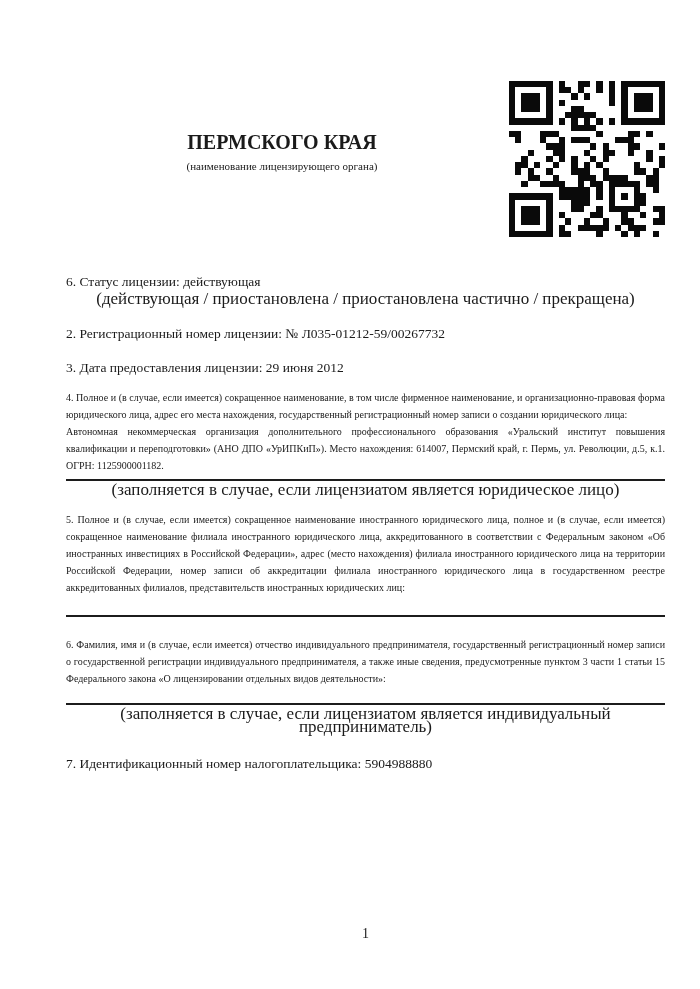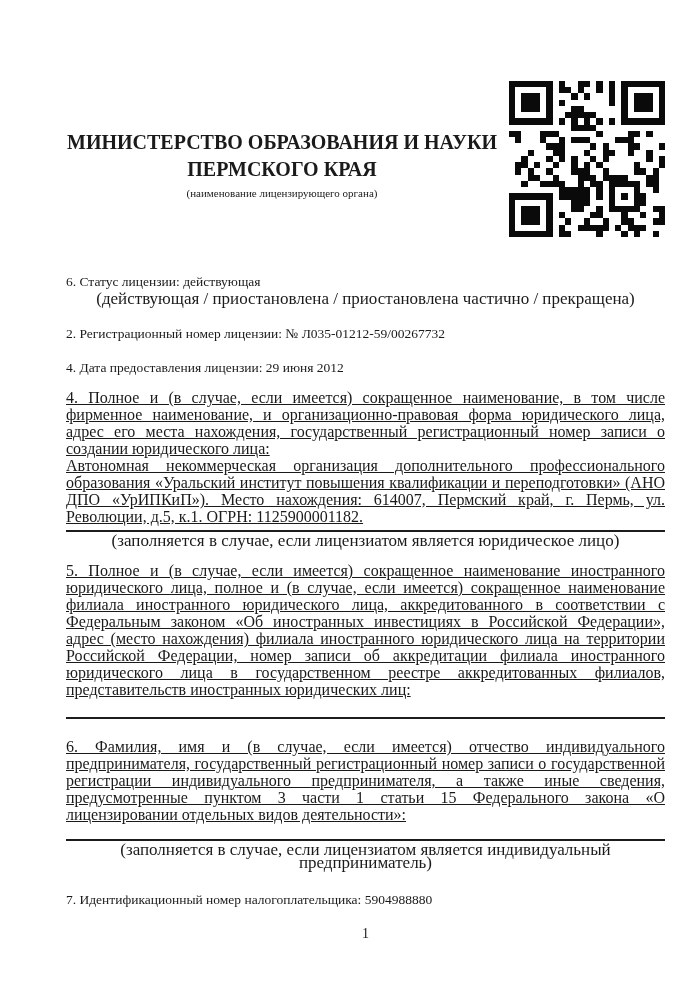--- a/index.html
+++ b/index.html
@@ -20,21 +20,21 @@
   .ministry-line { font-size: 20px; line-height: 27px; font-weight: bold; }
   .ministry-caption { font-size: 11px; line-height: 14px; margin-top: 3px; }
   .qr { width: 156px; height: 156px; flex: 0 0 auto; }
   .qr svg { display: block; }
 
   
   .doc-title { text-align: center; margin-top: 57px; font-size: 15px; line-height: 18px; }
 
   
   .item { font-size: 13.5px; line-height: 17px; margin: 0; }
-  .para { font-size: 16px; line-height: 17px; margin: 0; text-align: justify; text-decoration: underline; }
+  .para { font-size: 10px; line-height: 17px; margin: 0; text-align: justify; }
   .small-caption { font-size: 17px; line-height: 13px; text-align: center; margin: 0; }
   .rule { border-top: 2px solid #1c1c1c; height: 0; }
 
   .mt2  { margin-top: 2px; }
   .mt5  { margin-top: 5px; }
   .mt13 { margin-top: 13px; }
   .mt15 { margin-top: 15px; }
   .mt16 { margin-top: 16px; }
   .mt17 { margin-top: 17px; }
   .mt19 { margin-top: 19px; }
@@ -49,21 +49,20 @@
     font-size: 14px;
   }
 </style>
 </head>
 <body>
 
 <div class="page">
 
   <div class="header content">
     <div class="ministry">
-      <div class="ministry-line">МИНИСТЕРСТВО ОБРАЗОВАНИЯ И НАУКИ</div>
       <div class="ministry-line">ПЕРМСКОГО КРАЯ</div>
       <div class="ministry-caption">(наименование лицензирующего органа)</div>
     </div>
     <div class="qr">
         <svg viewBox="0 0 25 25" width="156" height="156" shape-rendering="crispEdges" fill="#0a0a0a">
           <rect x="0" y="0" width="7" height="7"></rect>
           <rect x="1" y="1" width="5" height="5" fill="#fff"></rect>
           <rect x="2" y="2" width="3" height="3"></rect>
           <rect x="18" y="0" width="7" height="7"></rect>
           <rect x="19" y="1" width="5" height="5" fill="#fff"></rect>
@@ -245,21 +244,21 @@
   </div>
 
 
   <div class="content">
 
     <p class="item mt36">6. Статус лицензии: действующая</p>
     <p class="small-caption mt2">(действующая / приостановлена / приостановлена частично / прекращена)</p>
 
     <p class="item mt20">2. Регистрационный номер лицензии: № Л035-01212-59/00267732</p>
 
-    <p class="item mt17">4. Дата предоставления лицензии: 29 июня 2012</p>
+    <p class="item mt17">3. Дата предоставления лицензии: 29 июня 2012</p>
 
     <p class="para mt13">4. Полное и (в случае, если имеется) сокращенное наименование, в том числе фирменное наименование, и организационно-правовая форма юридического лица, адрес его места нахождения, государственный регистрационный номер записи о создании юридического лица:</p>
     <p class="para">Автономная некоммерческая организация дополнительного профессионального образования «Уральский институт повышения квалификации и переподготовки» (АНО ДПО «УрИПКиП»). Место нахождения: 614007, Пермский край, г. Пермь, ул. Революции, д.5, к.1. ОГРН: 1125900001182.</p>
     <div class="rule mt5"></div>
     <p class="small-caption mt2">(заполняется в случае, если лицензиатом является юридическое лицо)</p>
 
     <p class="para mt15">5. Полное и (в случае, если имеется) сокращенное наименование иностранного юридического лица, полное и (в случае, если имеется) сокращенное наименование филиала иностранного юридического лица, аккредитованного в соответствии с Федеральным законом «Об иностранных инвестициях в Российской Федерации», адрес (место нахождения) филиала иностранного юридического лица на территории Российской Федерации, номер записи об аккредитации филиала иностранного юридического лица в государственном реестре аккредитованных филиалов, представительств иностранных юридических лиц:</p>
     <div class="rule mt19"></div>
 
     <p class="para mt19">6. Фамилия, имя и (в случае, если имеется) отчество индивидуального предпринимателя, государственный регистрационный номер записи о государственной регистрации индивидуального предпринимателя, а также иные сведения, предусмотренные пунктом 3 части 1 статьи 15 Федерального закона «О лицензировании отдельных видов деятельности»:</p>

